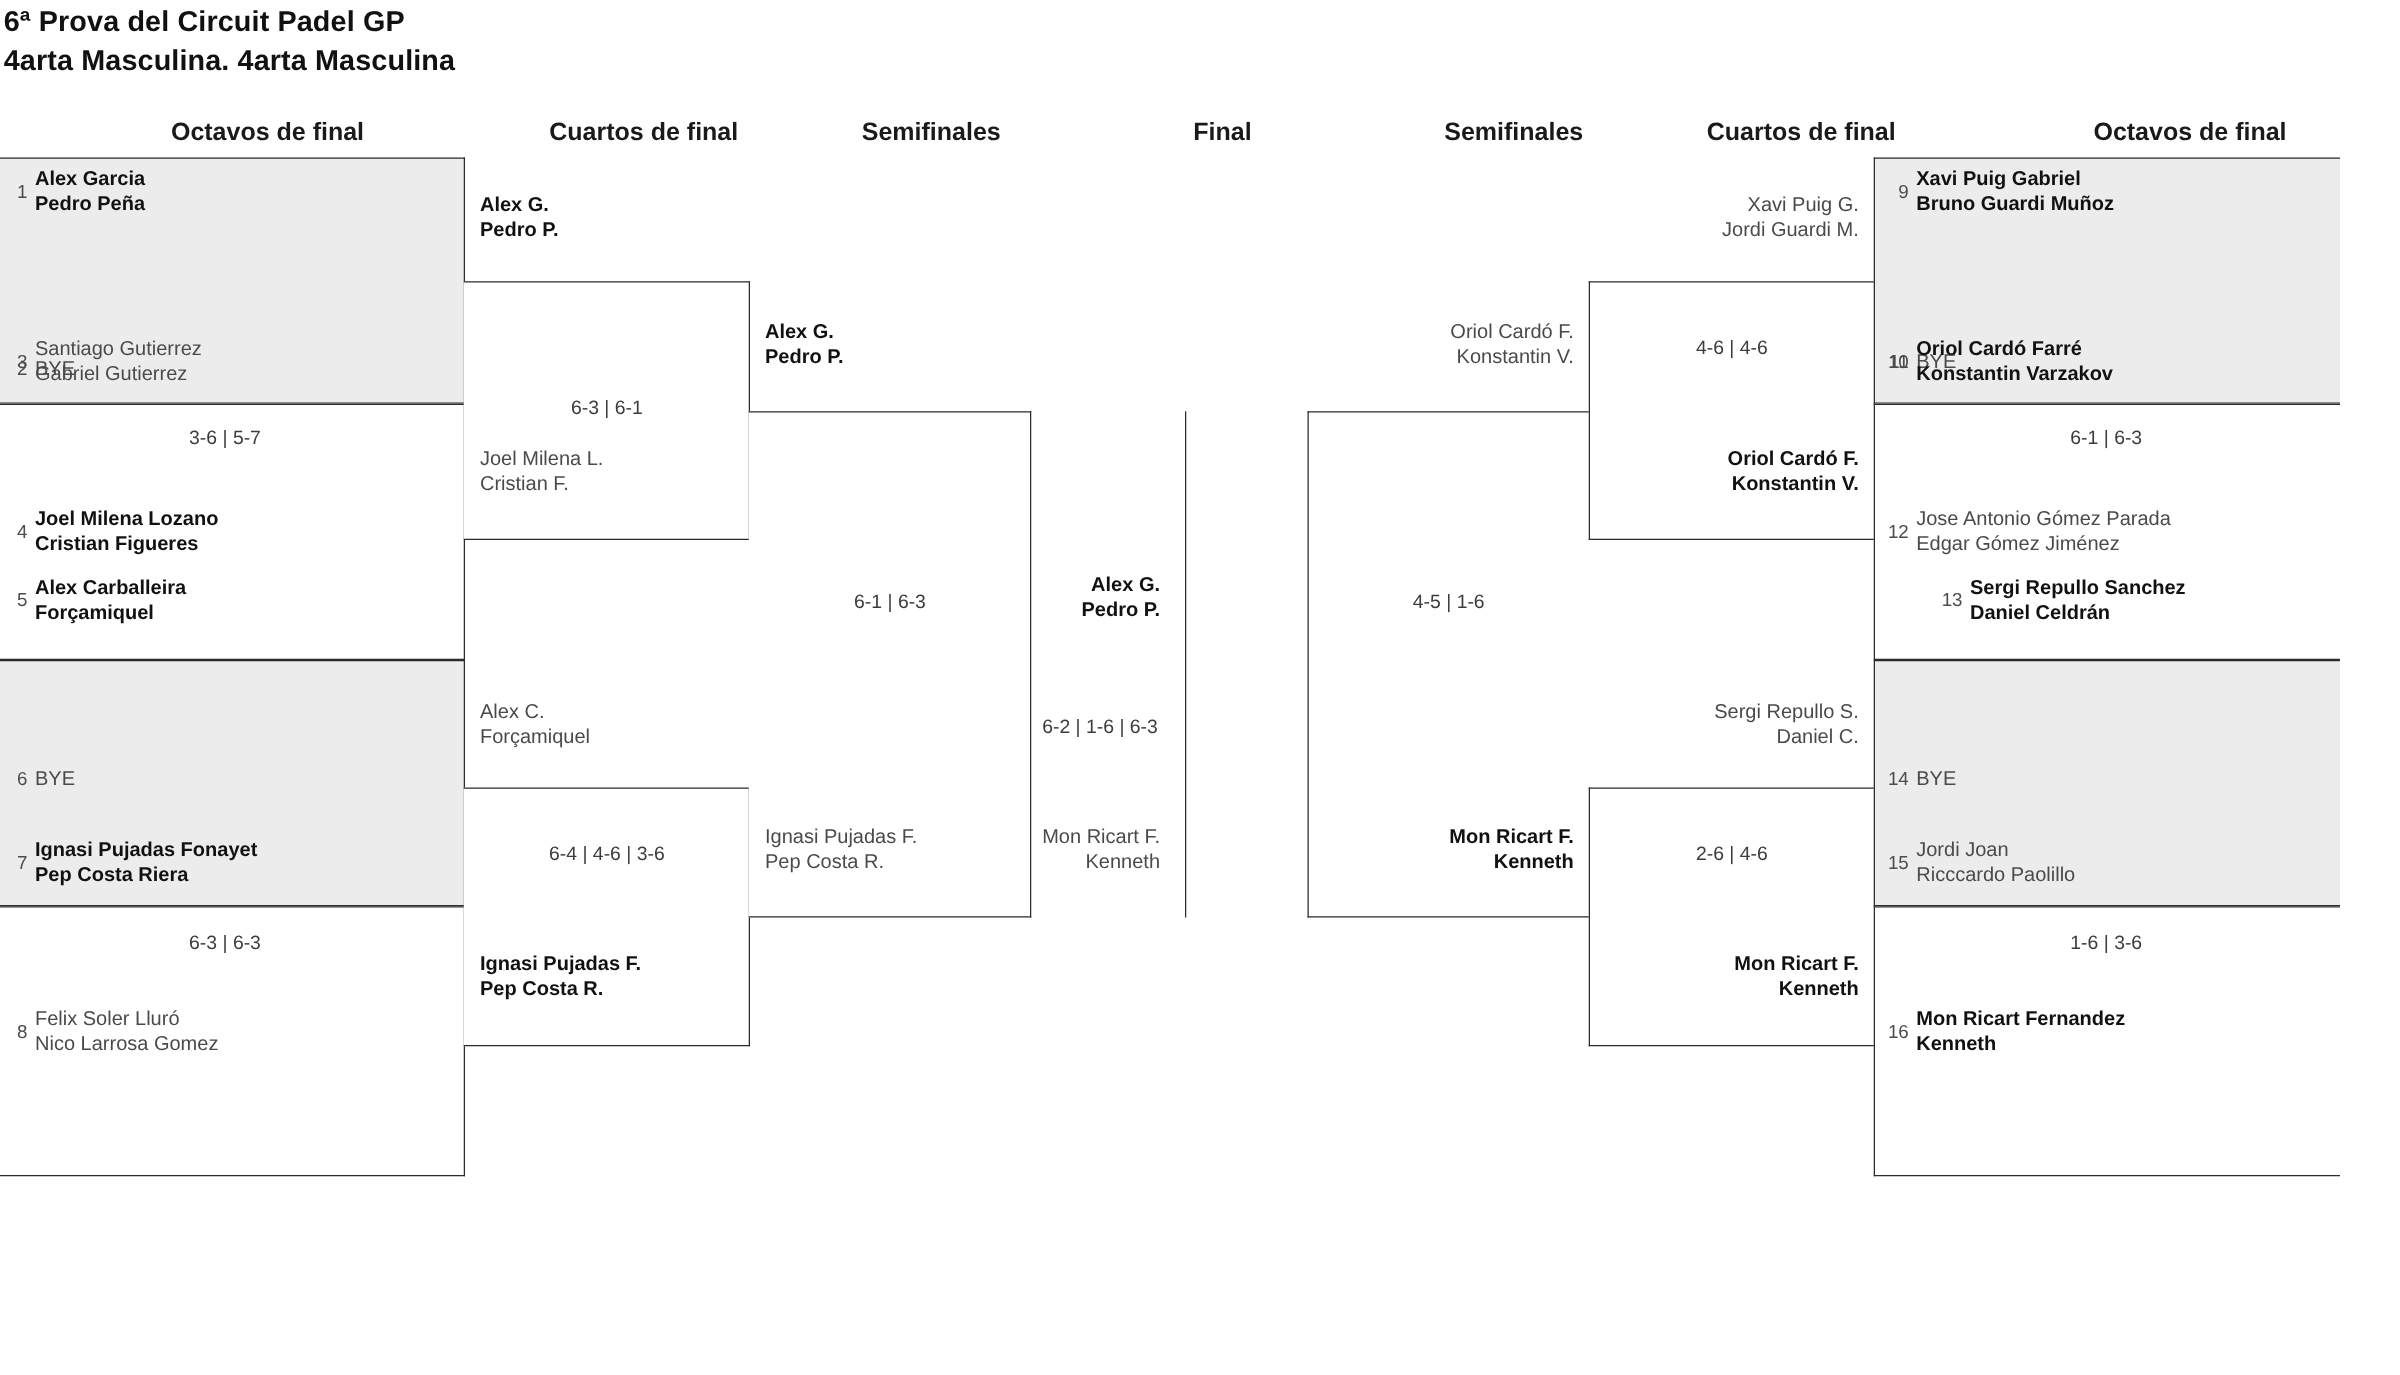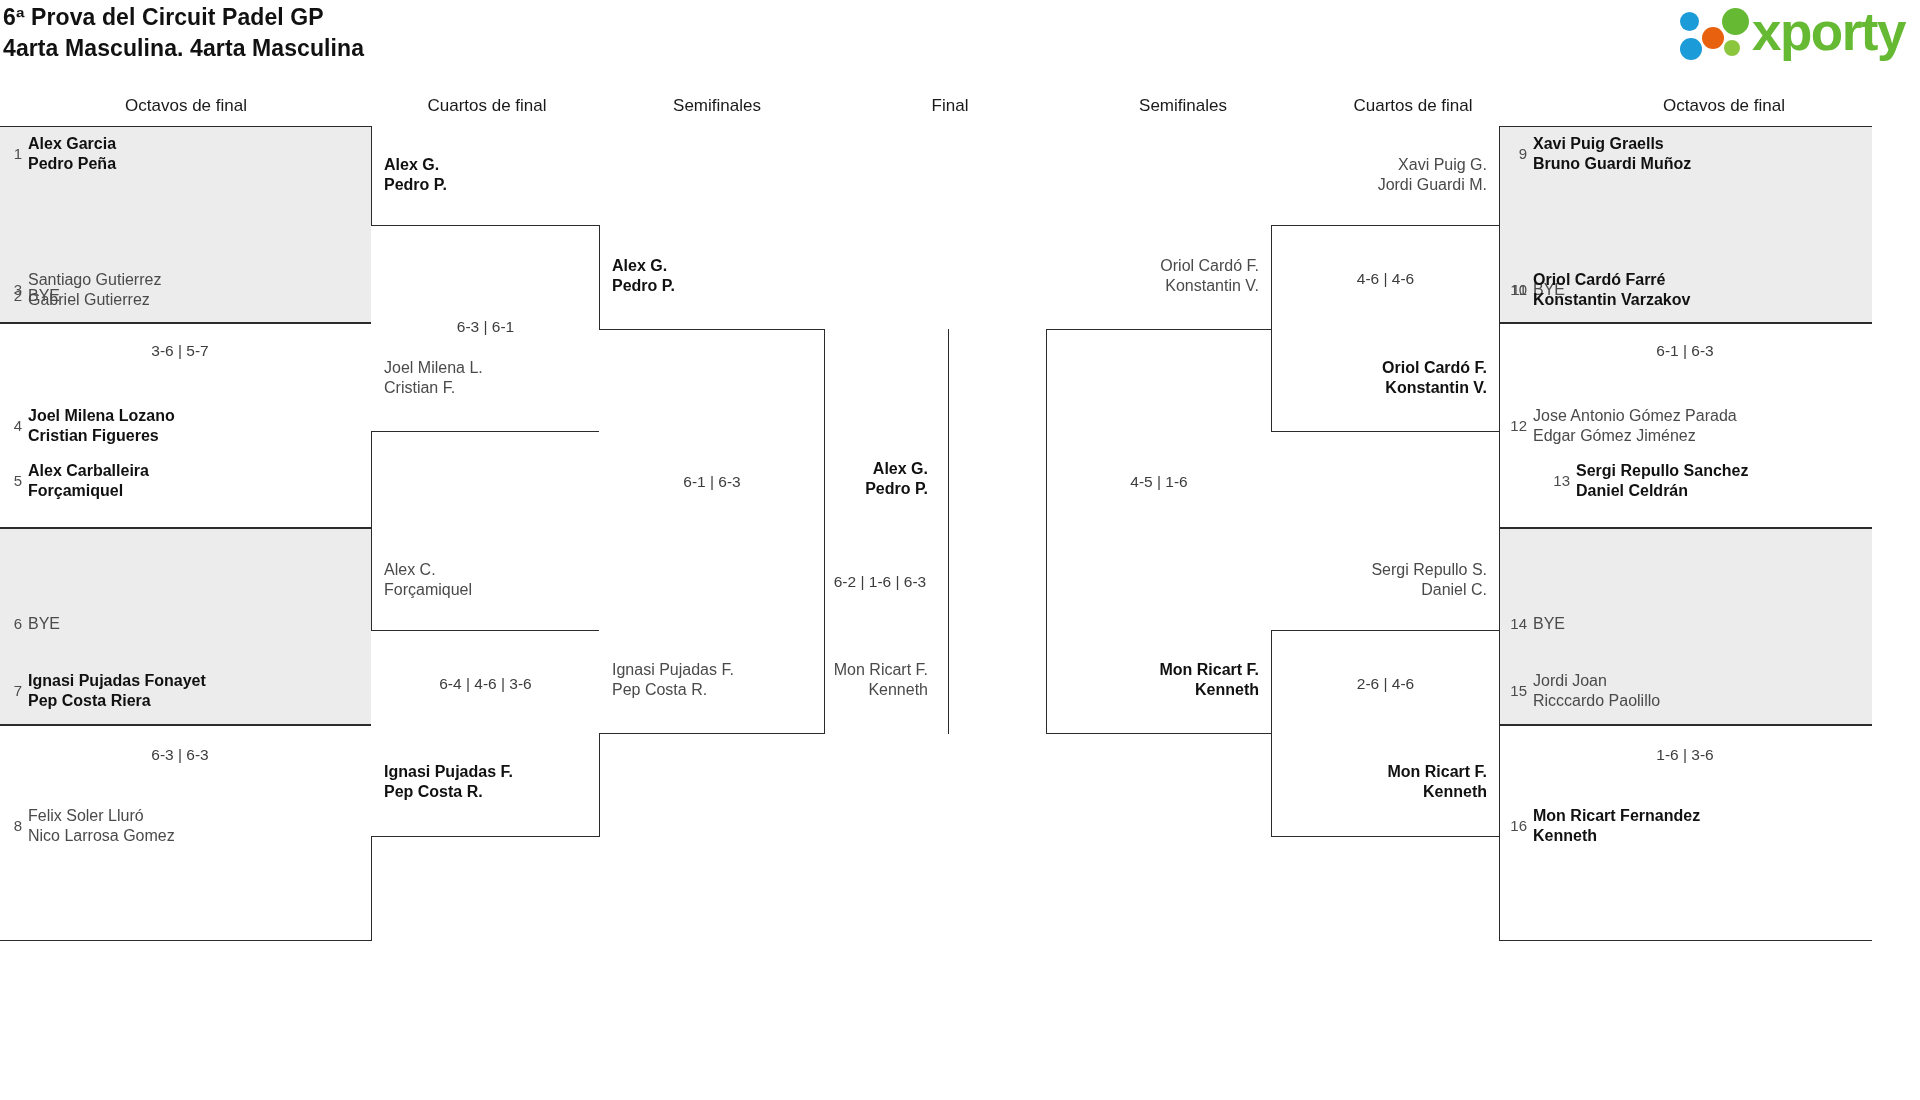--- a/index.html
+++ b/index.html
@@ -24,22 +24,22 @@
   .dot { position: absolute; border-radius: 50%; }
   .logo-text {
     position: absolute; left: 72px; top: -6px;
     font-size: 53px; font-weight: 700; color: #66B933;
     letter-spacing: -1.5px; line-height: 64px;
   }
 
   
   .round-head {
     position: absolute; text-align: center;
-    font-size: 17px; font-weight: 400; color: #1a1a1a;
-    line-height: 20px; white-space: nowrap;
+    font-size: 20px; font-weight: 700; color: #1a1a1a;
+    line-height: 20px; white-space: nowrap; margin-left: 28px;
   }
 
   
   .box {
     position: absolute;
     border: 1px solid #2b2b2b;
     background: #ffffff;
   }
   .box.shaded { background: #ececec; }
   .box.nb-left   { border-left: none; }
@@ -76,30 +76,20 @@
 </style>
 </head>
 <body>
 
 <div id="root">
 
   <div class="header">
     <div class="title-block">
       <div class="title-line">6ª Prova del Circuit Padel GP</div>
       <div class="title-line">4arta Masculina. 4arta Masculina</div>
-    </div>
-    <div class="logo">
-      <div class="logo-dots">
-        <div class="dot" style="left:0px;  top:2px;  width:19px; height:19px; background:#1B9BD8;"></div>
-        <div class="dot" style="left:22px; top:17px; width:22px; height:22px; background:#E8610E;"></div>
-        <div class="dot" style="left:42px; top:-2px; width:27px; height:27px; background:#66B933;"></div>
-        <div class="dot" style="left:0px;  top:28px; width:22px; height:22px; background:#1B9BD8;"></div>
-        <div class="dot" style="left:44px; top:30px; width:16px; height:16px; background:#8CC63F;"></div>
-      </div>
-      <div class="logo-text">xporty</div>
     </div>
   </div>
 
   <div class="round-head" style="left:0px;   top:96px; width:372px;">Octavos de final</div>
   <div class="round-head" style="left:372px; top:96px; width:230px;">Cuartos de final</div>
   <div class="round-head" style="left:602px; top:96px; width:230px;">Semifinales</div>
   <div class="round-head" style="left:832px; top:96px; width:236px;">Final</div>
   <div class="round-head" style="left:1068px;top:96px; width:230px;">Semifinales</div>
   <div class="round-head" style="left:1298px;top:96px; width:230px;">Cuartos de final</div>
   <div class="round-head" style="left:1528px;top:96px; width:392px;">Octavos de final</div>
@@ -276,21 +266,21 @@
   </div>
 
   <div class="box shaded nb-right" style="left:1499px; top:126px; width:373px; height:197px;"></div>
   <div class="box nb-right" style="left:1499px; top:323px; width:373px; height:205px;"></div>
   <div class="box shaded nb-right" style="left:1499px; top:528px; width:373px; height:197px;"></div>
   <div class="box nb-right" style="left:1499px; top:725px; width:373px; height:216px;"></div>
 
   <div class="entry" style="left:1505px; top:134px; width:360px;">
     <span class="seed">9</span>
     <span class="names win">
-      <div class="nm">Xavi Puig Graells</div>
+      <div class="nm">Xavi Puig Gabriel</div>
       <div class="nm">Bruno Guardi Muñoz</div>
     </span>
   </div>
   <div class="entry bye-row" style="left:1505px; top:280px; width:360px;align-items:flex-end;">
     <span class="seed">10</span>
     <span class="bye-label">BYE</span>
   </div>
 
   <div class="entry" style="left:1505px; top:270px; width:360px;">
     <span class="seed">11</span>

